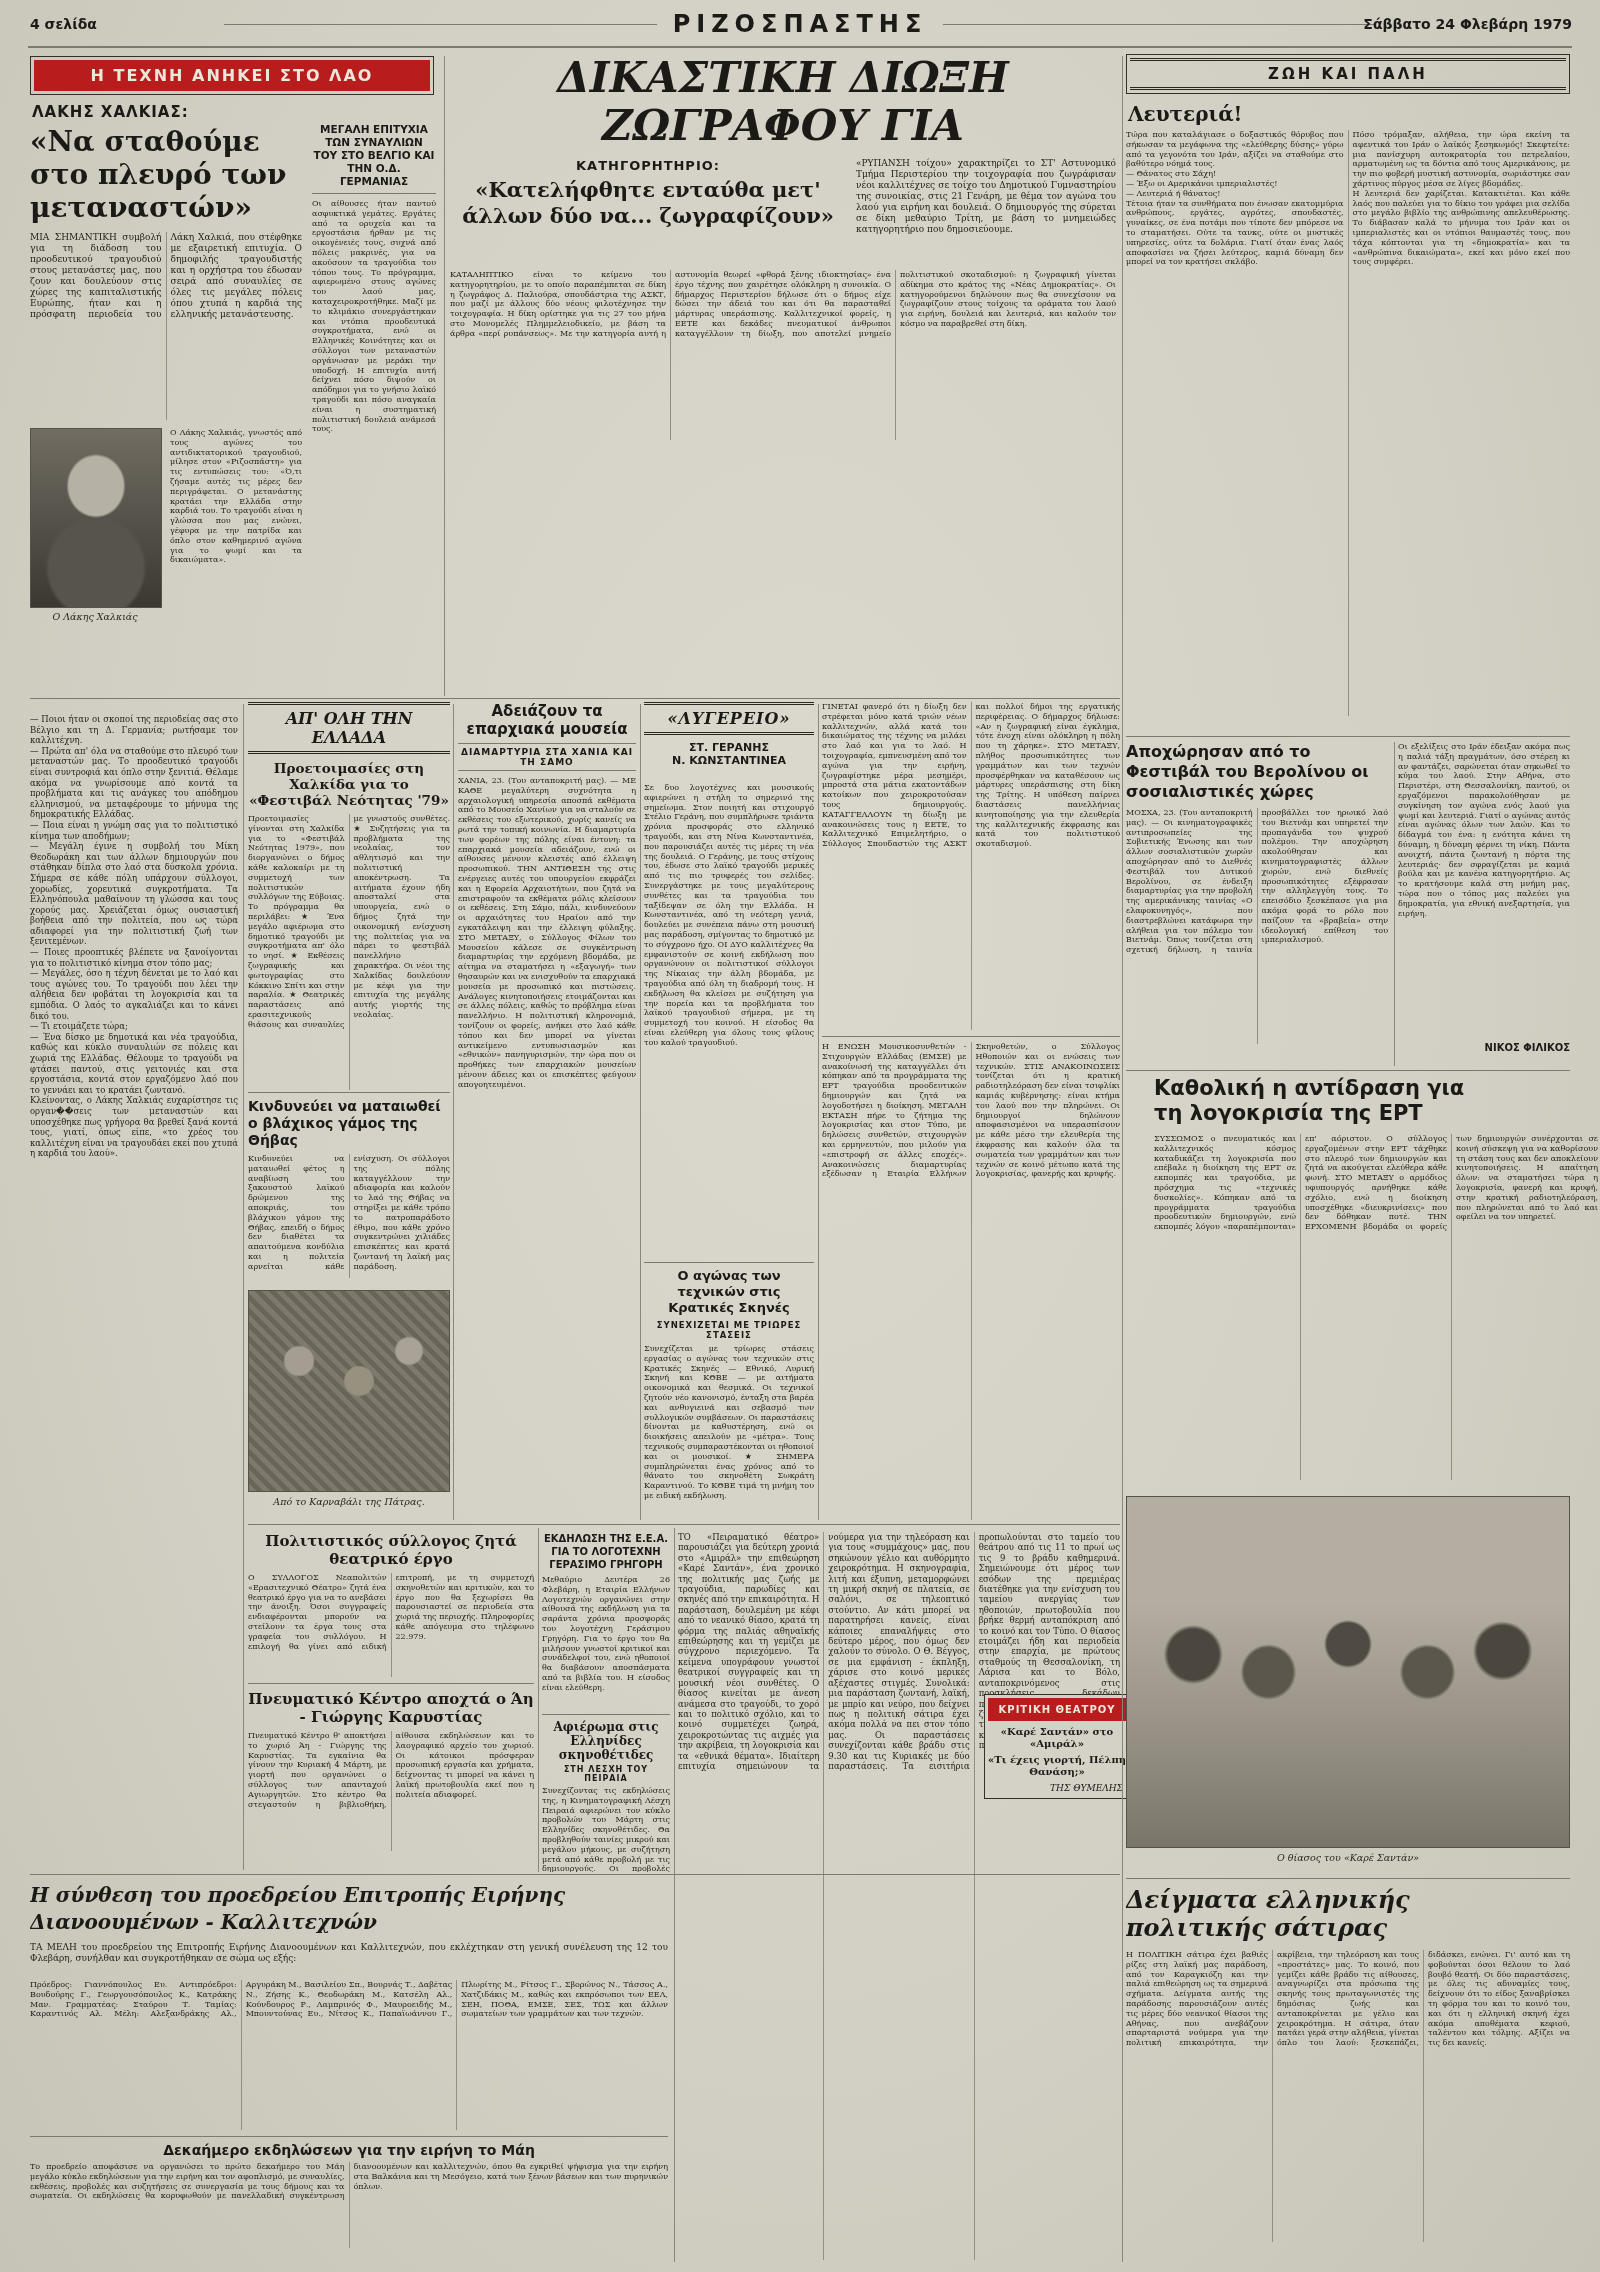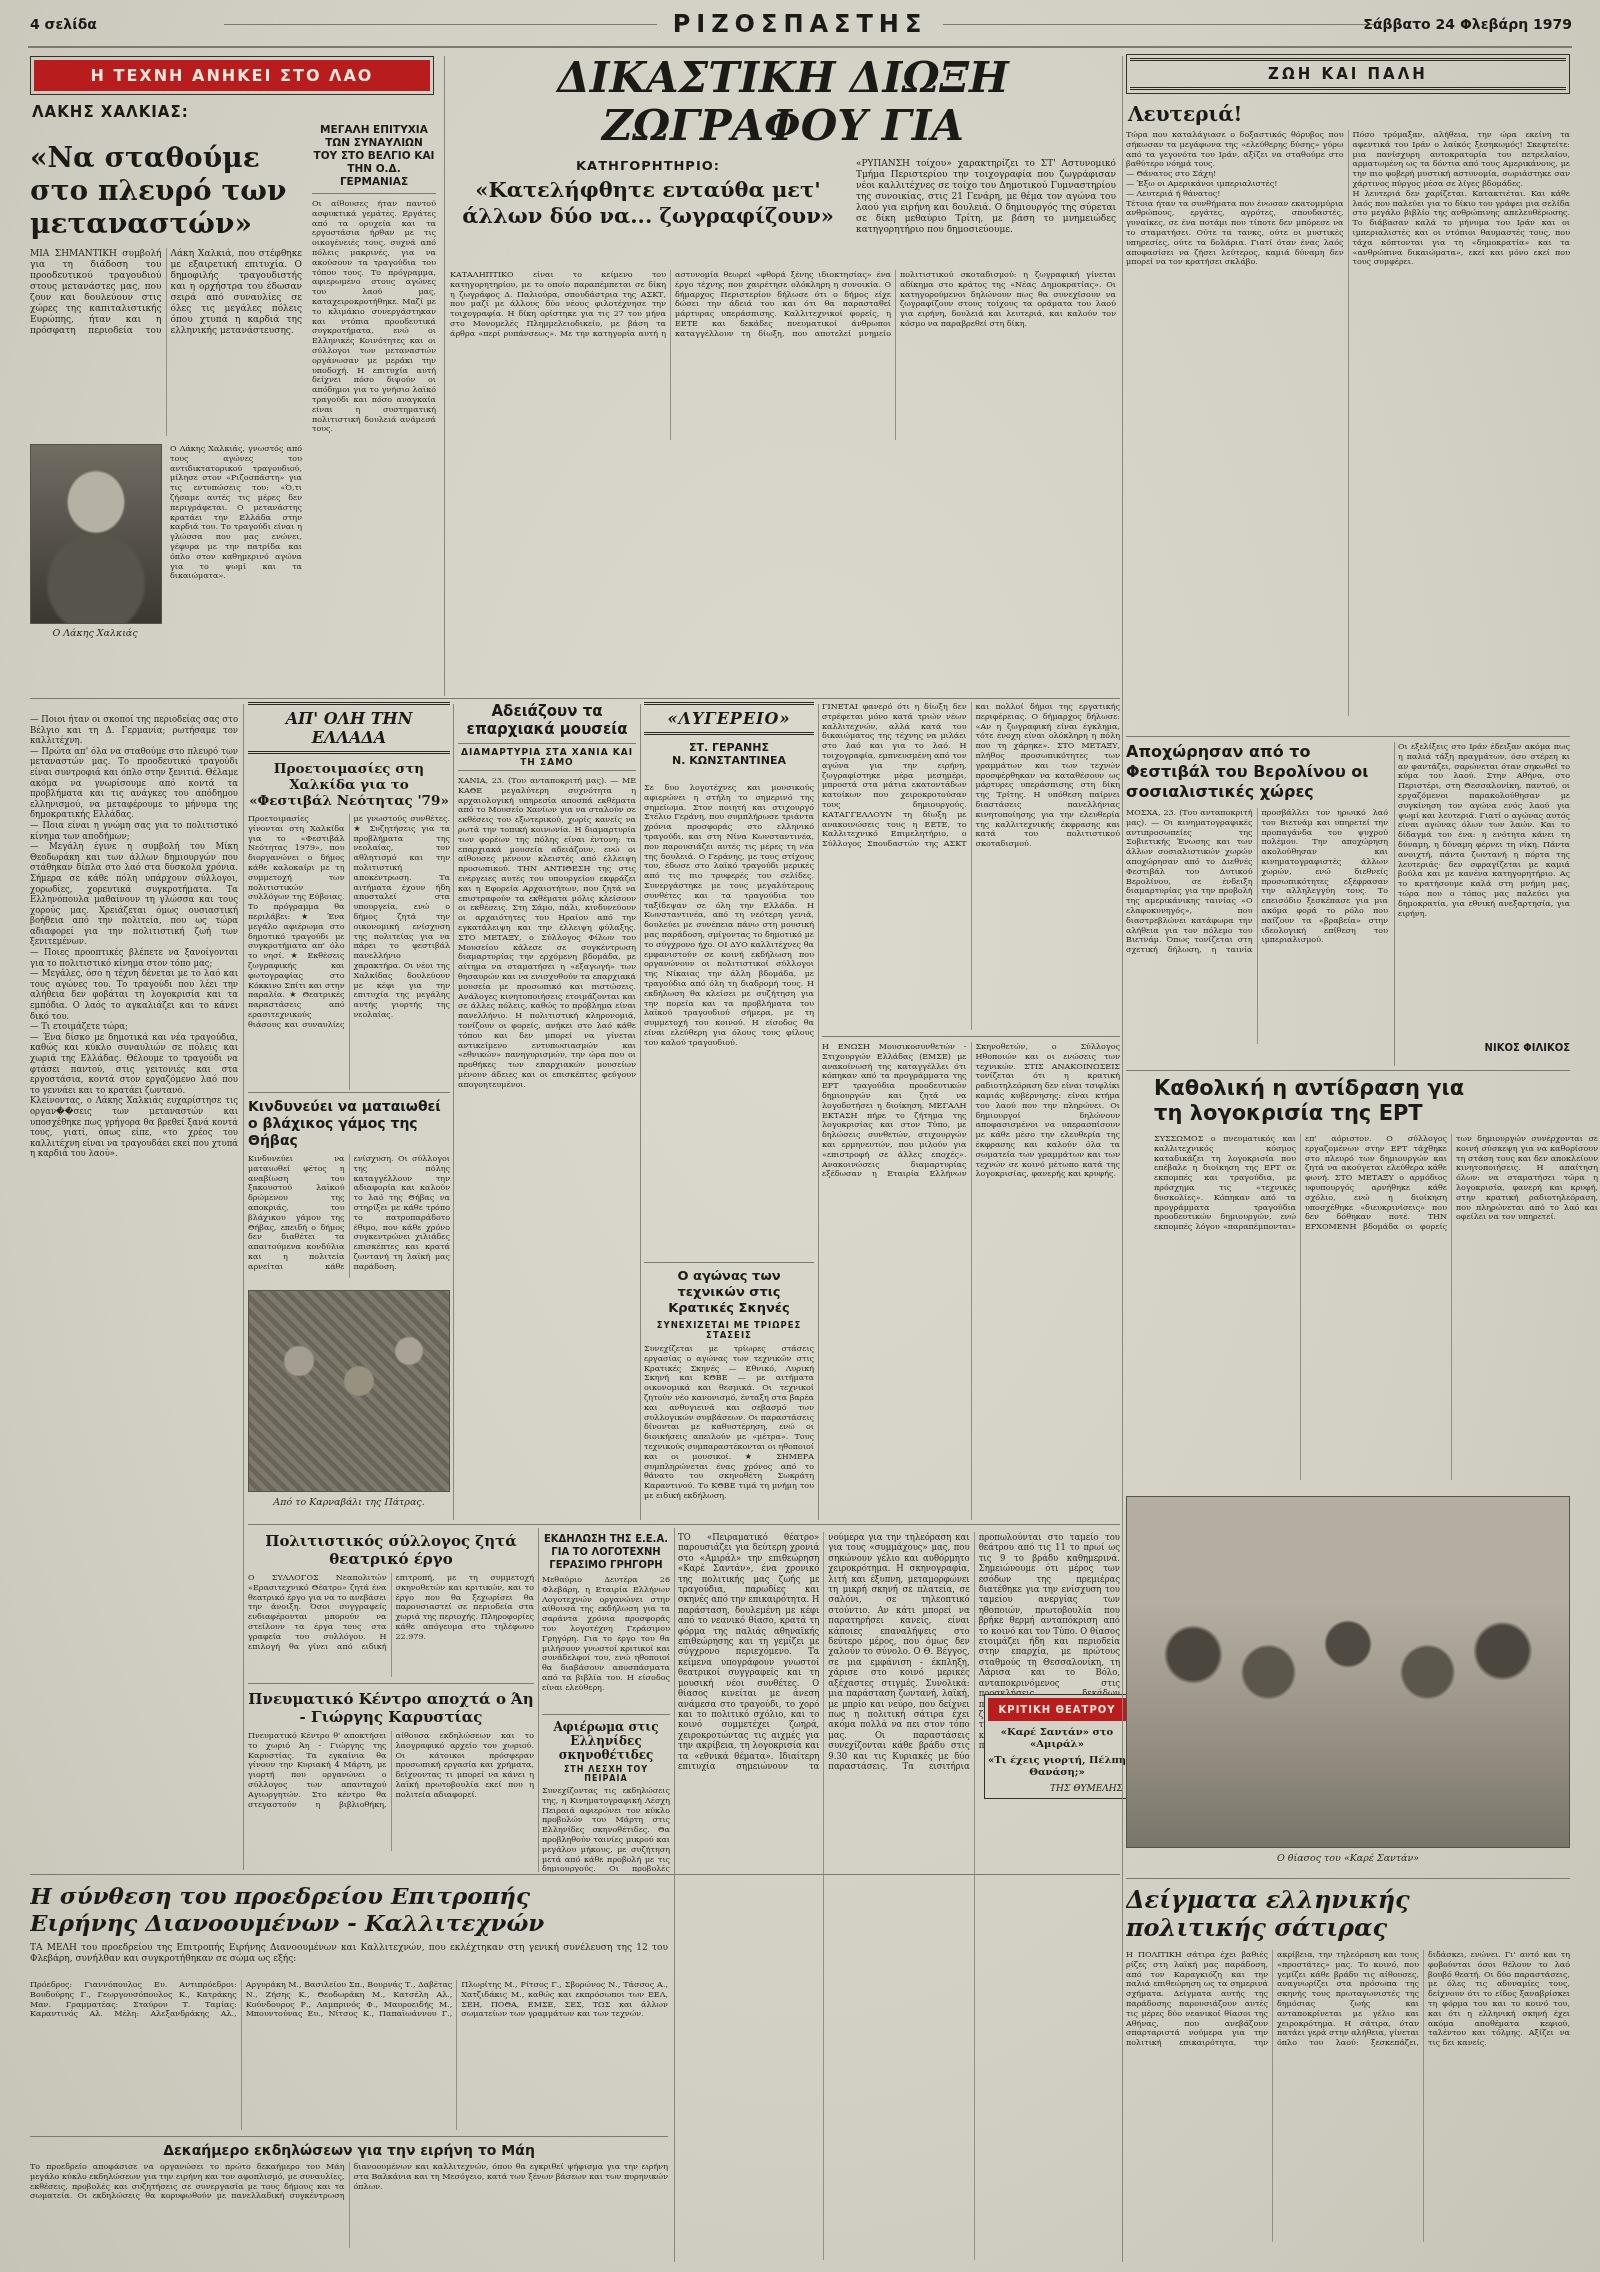--- a/index.html
+++ b/index.html
@@ -61,21 +61,21 @@
 <div class="abs sans" style="left:1260px;top:16px;width:312px;text-align:right;font-size:14px;font-weight:bold;">Σάββατο 24 Φλεβάρη 1979</div>
 <div class="hl" style="left:28px;top:46px;width:1544px;height:2px;"></div>
 
 <div class="abs" style="left:30px;top:56px;width:410px;height:652px;overflow:hidden;">
   <div class="dbox" style="width:396px;">
     <div class="dbar sans" style="font-size:16px;">Η ΤΕΧΝΗ ΑΝΗΚΕΙ ΣΤΟ ΛΑΟ</div>
   </div>
   <div class="kick sans" style="font-size:15px;margin:8px 0 2px 2px;">ΛΑΚΗΣ ΧΑΛΚΙΑΣ:</div>
   <div style="display:flex;gap:10px;">
     <div style="width:272px;">
-      <div style="font-size:28px;line-height:33px;font-weight:bold;margin:18px 0 8px 0;">«Να σταθούμε στο πλευρό των μεταναστών»</div>
+      <div style="font-size:28px;line-height:33px;font-weight:bold;margin:2px 0 8px 0;">«Να σταθούμε στο πλευρό των μεταναστών»</div>
       <div class="lead c2" style="height:188px;">ΜΙΑ ΣΗΜΑΝΤΙΚΗ συμβολή για τη διάδοση του προοδευτικού τραγουδιού στους μετανάστες μας, που ζουν και δουλεύουν στις χώρες της καπιταλιστικής Ευρώπης, ήταν και η πρόσφατη περιοδεία του Λάκη Χαλκιά, που στέφθηκε με εξαιρετική επιτυχία. Ο δημοφιλής τραγουδιστής και η ορχήστρα του έδωσαν σειρά από συναυλίες σε όλες τις μεγάλες πόλεις όπου χτυπά η καρδιά της ελληνικής μετανάστευσης.</div>
       <div style="display:flex;gap:8px;margin-top:8px;">
         <div>
           <div class="photo ph-portrait" style="width:130px;height:178px;"></div>
           <div class="cap" style="width:130px;margin-top:3px;">Ο Λάκης Χαλκιάς</div>
         </div>
         <div class="bodytxt" style="flex:1;height:216px;">Ο Λάκης Χαλκιάς, γνωστός από τους αγώνες του αντιδικτατορικού τραγουδιού, μίλησε στον «Ριζοσπάστη» για τις εντυπώσεις του: «Ό,τι ζήσαμε αυτές τις μέρες δεν περιγράφεται. Ο μετανάστης κρατάει την Ελλάδα στην καρδιά του. Το τραγούδι είναι η γλώσσα που μας ενώνει, γέφυρα με την πατρίδα και όπλο στον καθημερινό αγώνα για το ψωμί και τα δικαιώματα».</div>
       </div>
     </div>
     <div style="width:124px;">
@@ -212,21 +212,21 @@
   <div class="cap" style="margin-top:4px;">Ο θίασος του «Καρέ Σαντάν»</div>
 </div>
 <div class="hl" style="left:1126px;top:1878px;width:444px;"></div>
 <div class="abs" style="left:1126px;top:1886px;width:444px;height:376px;overflow:hidden;">
   <div style="font-style:italic;font-weight:bold;font-size:24px;line-height:28px;width:330px;">Δείγματα ελληνικής πολιτικής σάτιρας</div>
   <div class="bodytxt c3" style="height:292px;margin-top:8px;">Η ΠΟΛΙΤΙΚΗ σάτιρα έχει βαθιές ρίζες στη λαϊκή μας παράδοση, από τον Καραγκιόζη και την παλιά επιθεώρηση ως τα σημερινά σχήματα. Δείγματα αυτής της παράδοσης παρουσιάζουν αυτές τις μέρες δύο νεανικοί θίασοι της Αθήνας, που ανεβάζουν σπαρταριστά νούμερα για την πολιτική επικαιρότητα, την ακρίβεια, την τηλεόραση και τους «προστάτες» μας. Το κοινό, που γεμίζει κάθε βράδυ τις αίθουσες, αναγνωρίζει στα πρόσωπα της σκηνής τους πρωταγωνιστές της δημόσιας ζωής και ανταποκρίνεται με γέλιο και χειροκρότημα. Η σάτιρα, όταν πατάει γερά στην αλήθεια, γίνεται όπλο του λαού: ξεσκεπάζει, διδάσκει, ενώνει. Γι' αυτό και τη φοβούνται όσοι θέλουν το λαό βουβό θεατή. Οι δύο παραστάσεις, με όλες τις αδυναμίες τους, δείχνουν ότι το είδος ξαναβρίσκει τη φόρμα του και το κοινό του, και ότι η ελληνική σκηνή έχει ακόμα αποθέματα κεφιού, ταλέντου και τόλμης. Αξίζει να τις δει κανείς.</div>
 </div>
 
 <div class="hl" style="left:30px;top:1874px;width:1090px;"></div>
 <div class="abs" style="left:30px;top:1882px;width:638px;height:380px;overflow:hidden;">
-  <div style="font-style:italic;font-weight:bold;font-size:23px;line-height:27px;width:600px;">Η σύνθεση του προεδρείου Επιτροπής Ειρήνης Διανοουμένων - Καλλιτεχνών</div>
+  <div style="font-style:italic;font-weight:bold;font-size:20px;line-height:27px;width:600px;">Η σύνθεση του προεδρείου Επιτροπής Ειρήνης Διανοουμένων - Καλλιτεχνών</div>
   <div class="lead" style="margin-top:6px;height:34px;">ΤΑ ΜΕΛΗ του προεδρείου της Επιτροπής Ειρήνης Διανοουμένων και Καλλιτεχνών, που εκλέχτηκαν στη γενική συνέλευση της 12 του Φλεβάρη, συνήλθαν και συγκροτήθηκαν σε σώμα ως εξής:</div>
   <div class="bodytxt c3" style="height:150px;margin-top:4px;">Πρόεδρος: Γιαννόπουλος Ευ. Αντιπρόεδροι: Βουδούρης Γ., Γεωργουσόπουλος Κ., Κατράκης Μαν. Γραμματέας: Σταύρου Τ. Ταμίας: Καραντινός Αλ. Μέλη: Αλεξανδράκης Αλ., Αργυράκη Μ., Βασιλείου Σπ., Βουρνάς Τ., Δαβέτας Ν., Ζήσης Κ., Θεοδωράκη Μ., Κατσέλη Αλ., Κούνδουρος Ρ., Λαμπρινός Φ., Μαυροειδής Μ., Μπουντούνας Ευ., Νίτσος Κ., Παπαϊωάννου Γ., Πλωρίτης Μ., Ρίτσος Γ., Σβορώνος Ν., Τάσσος Α., Χατζιδάκις Μ., καθώς και εκπρόσωποι των ΕΕΛ, ΣΕΗ, ΠΟΘΑ, ΕΜΣΕ, ΣΕΣ, ΤΩΣ και άλλων σωματείων των γραμμάτων και των τεχνών.</div>
   <div class="sans" style="font-weight:bold;font-size:14px;text-align:center;margin:6px 0 4px 0;border-top:1px solid #7d7970;padding-top:5px;">Δεκαήμερο εκδηλώσεων για την ειρήνη το Μάη</div>
   <div class="bodytxt c2" style="height:86px;">Το προεδρείο αποφάσισε να οργανώσει το πρώτο δεκαήμερο του Μάη μεγάλο κύκλο εκδηλώσεων για την ειρήνη και τον αφοπλισμό, με συναυλίες, εκθέσεις, προβολές και συζητήσεις σε συνεργασία με τους δήμους και τα σωματεία. Οι εκδηλώσεις θα κορυφωθούν με πανελλαδική συγκέντρωση διανοουμένων και καλλιτεχνών, όπου θα εγκριθεί ψήφισμα για την ειρήνη στα Βαλκάνια και τη Μεσόγειο, κατά των ξένων βάσεων και των πυρηνικών όπλων.</div>
 </div>
 
 <div class="hl" style="left:30px;top:698px;width:1090px;"></div>
 <div class="vl" style="left:243px;top:704px;height:1166px;"></div>
 <div class="vl" style="left:453px;top:704px;height:816px;"></div>
 <div class="vl" style="left:640px;top:704px;height:816px;"></div>

